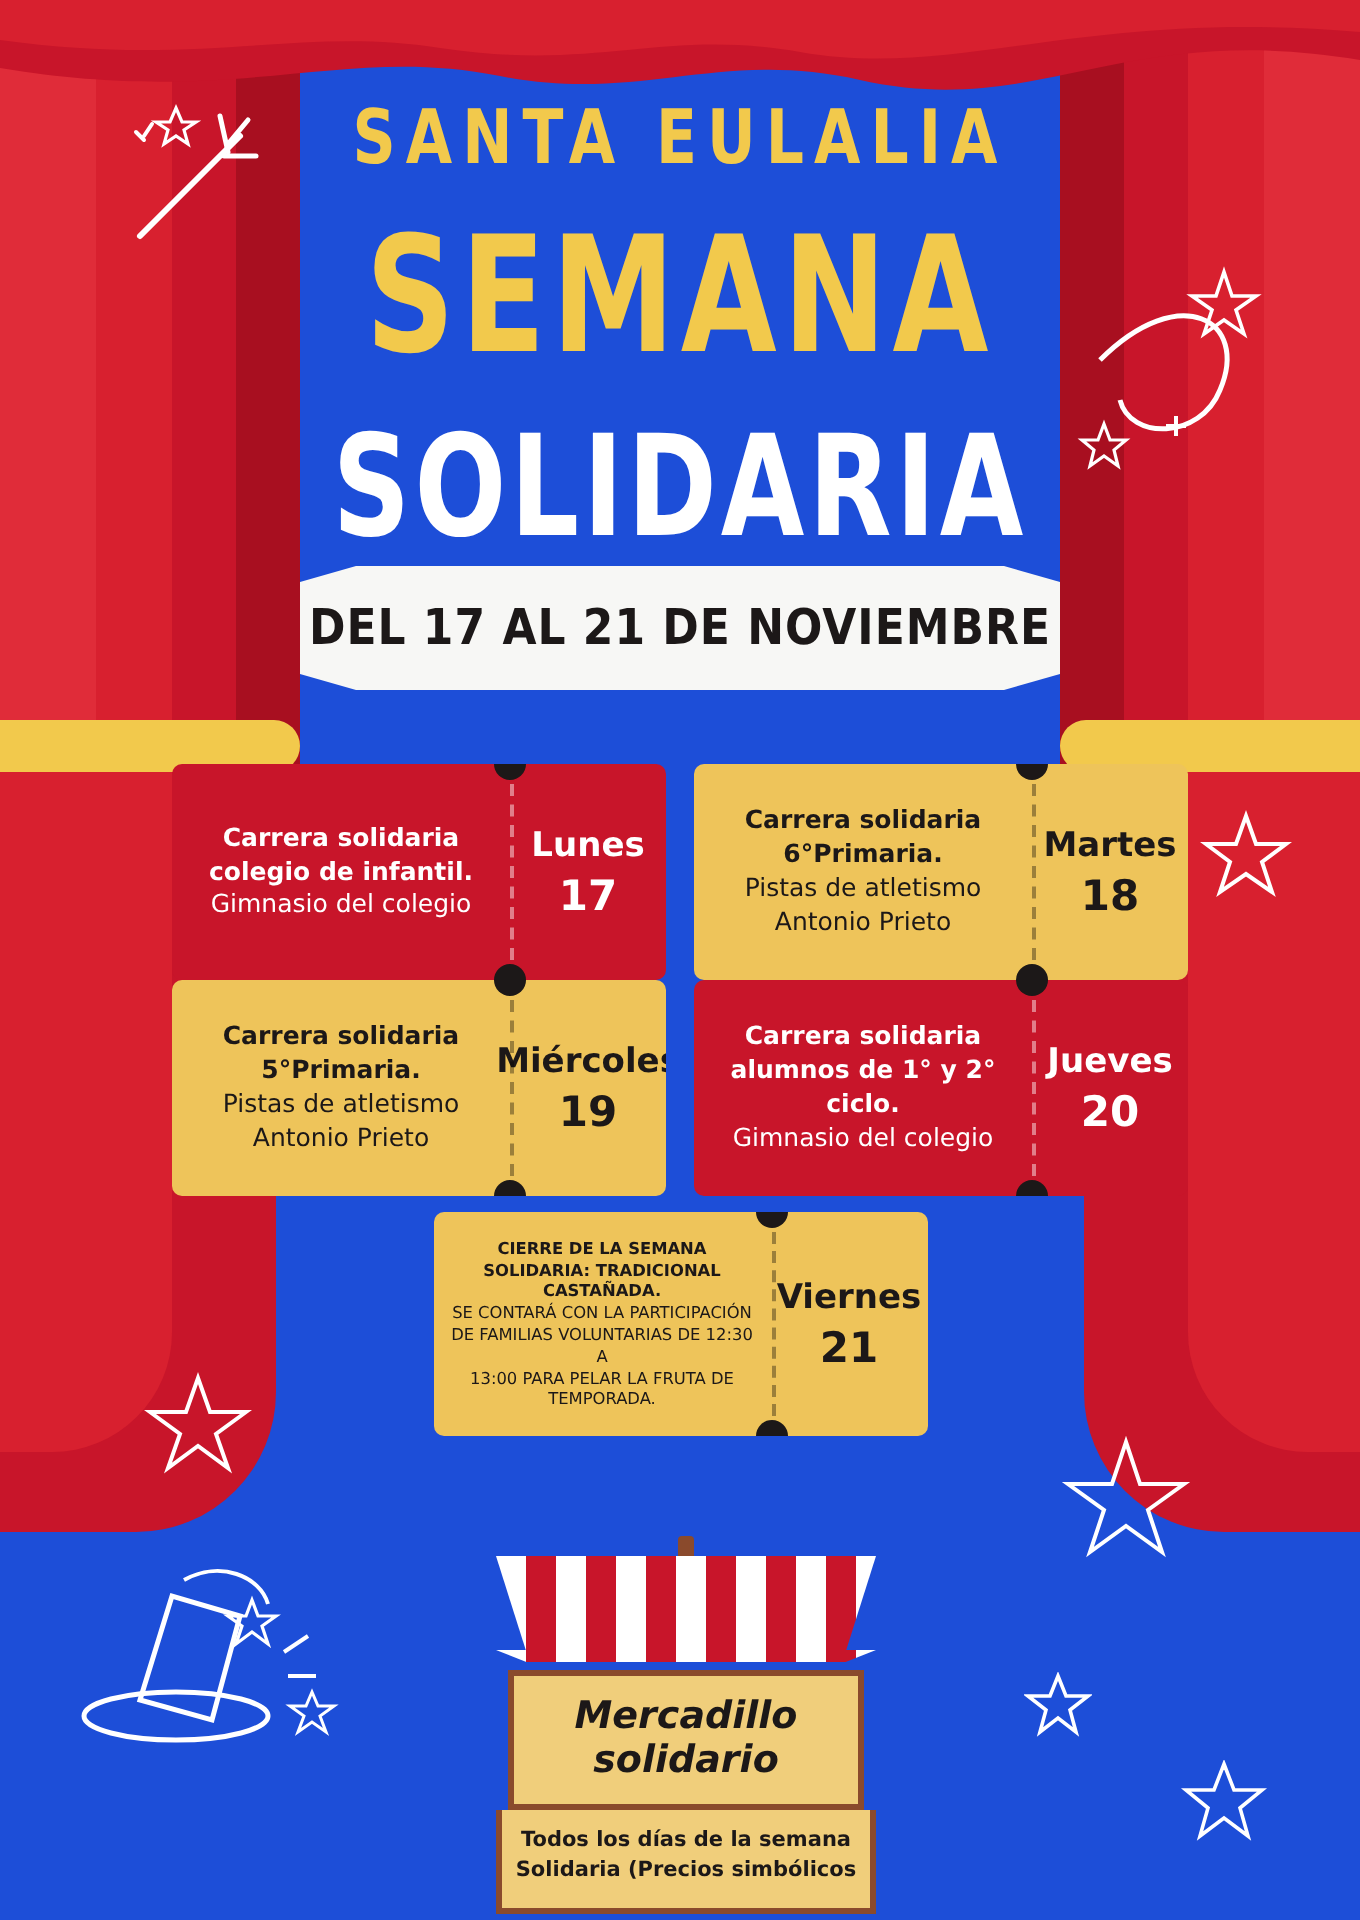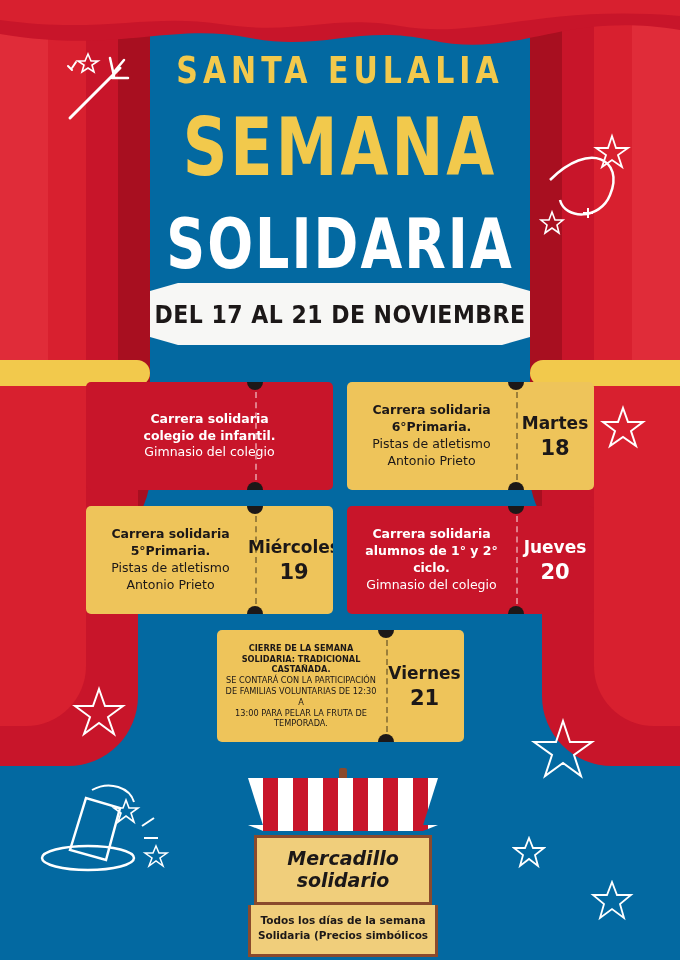--- a/index.html
+++ b/index.html
@@ -2,21 +2,21 @@
 <html><head>
 <meta charset="utf-8">
 <style>
   html,body{margin:0;padding:0;}
   body{
     width:680px;height:960px;overflow:hidden;
     background:#1a1717;
     font-family:"Liberation Sans", sans-serif;
     position:relative;
   }
-  .poster{position:absolute;inset:0;background:#0369a1;overflow:hidden;padding-left:26px;}
+  .poster{position:absolute;inset:0;background:#1d4ed8;overflow:hidden;padding-left:26px;}
 
   
   .curtain{position:absolute;top:0;bottom:0;width:150px;pointer-events:none;}
   .curtain.left{left:0;}
   .curtain.right{right:0;}
   .fold{position:absolute;top:-10px;height:560px;border-radius:0 0 60% 60%/0 0 90px 90px;}
   .curtain.left .fold{left:0;}
   .curtain.right .fold{right:0;}
 
   .swag{position:absolute;top:0;height:120px;left:0;right:0;pointer-events:none;}
@@ -46,21 +46,21 @@
     clip-path:polygon(0 8px,28px 0,352px 0,380px 8px,380px 54px,352px 62px,28px 62px,0 54px);
     display:flex;align-items:center;justify-content:center;
   }
   .ribbon span{
     color:#1c1818;font-weight:bold;font-size:22px;letter-spacing:0.5px;
     font-family:"DejaVu Sans", sans-serif;transform:scaleY(1.12);
   }
 
   
   .tickets{position:absolute;top:382px;left:86px;width:508px;}
-  .row{display:flex;gap:14px;margin-bottom:16px;}
+  .row{display:flex;gap:14px;}
   .ticket{
     position:relative;width:247px;height:108px;border-radius:5px;
     display:flex;overflow:hidden;
   }
   .ticket.red{background:#c8152a;}
   .ticket.yellow{background:#eec45a;}
   .ticket .notch{
     position:absolute;width:16px;height:16px;border-radius:50%;
     background:#1c1818;
   }
@@ -217,20 +217,24 @@
 
       <div class="ticket red">
         <div class="notch n-top" style="left:161px;"></div>
         <div class="notch n-bot" style="left:161px;"></div>
         <div class="dash" style="left:169px;"></div>
         <div class="main">
           <div class="line b">Carrera solidaria</div>
           <div class="line b">colegio de infantil.</div>
           <div class="line">Gimnasio del colegio</div>
         </div>
+        <div class="stub">
+          <div class="day">Lunes</div>
+          <div class="num">17</div>
+        </div>
       </div>
 
       <div class="ticket yellow">
         <div class="notch n-top" style="left:161px;"></div>
         <div class="notch n-bot" style="left:161px;"></div>
         <div class="dash" style="left:169px;"></div>
         <div class="main">
           <div class="line b">Carrera solidaria</div>
           <div class="line b">6°Primaria.</div>
           <div class="line">Pistas de atletismo</div>

